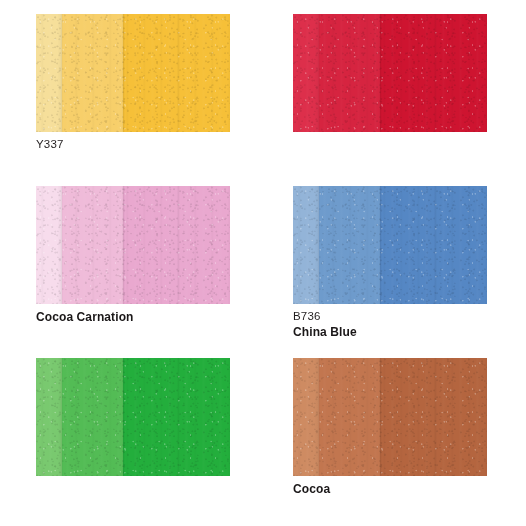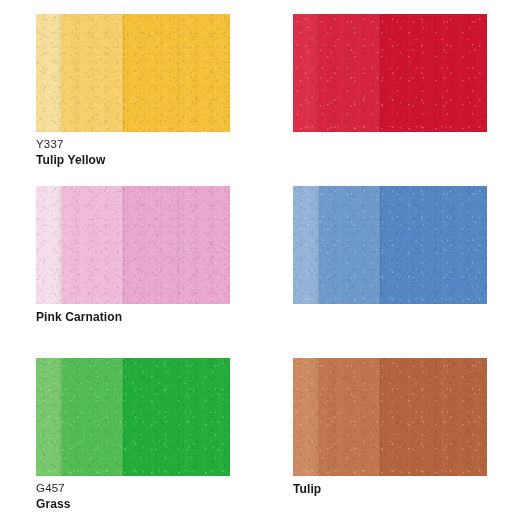--- a/index.html
+++ b/index.html
@@ -182,21 +182,20 @@
           <div class="chip-band band-light" style="background: rgb(246, 223, 154);"></div>
           <div class="chip-seam seam-1"></div>
           <div class="chip-seam seam-2"></div>
           <div class="chip-seam seam-3"></div>
           <div class="chip-streak"></div>
           <div class="chip-grain"></div>
           <div class="chip-flecks"></div>
         </div>
         <div class="swatch-labels">
           <div class="swatch-code">Y337</div>
-          <div class="swatch-name">Tulip Yellow</div>
         </div>
       </div>
       <div class="swatch-cell">
         <div class="swatch-chip">
           <div class="chip-base" style="background: rgb(206, 20, 48);"></div>
           <div class="chip-band band-mid" style="background: rgb(214, 36, 64);"></div>
           <div class="chip-band band-light" style="background: rgb(221, 47, 75);"></div>
           <div class="chip-seam seam-1"></div>
           <div class="chip-seam seam-2"></div>
           <div class="chip-seam seam-3"></div>
@@ -211,63 +210,63 @@
           <div class="chip-band band-mid" style="background: rgb(239, 187, 217);"></div>
           <div class="chip-band band-light" style="background: rgb(247, 220, 236);"></div>
           <div class="chip-seam seam-1"></div>
           <div class="chip-seam seam-2"></div>
           <div class="chip-seam seam-3"></div>
           <div class="chip-streak"></div>
           <div class="chip-grain"></div>
           <div class="chip-flecks"></div>
         </div>
         <div class="swatch-labels">
-          <div class="swatch-name">Pink Carnation</div>
+          <div class="swatch-name">Cocoa Carnation</div>
         </div>
       </div>
       <div class="swatch-cell">
         <div class="swatch-chip">
           <div class="chip-base" style="background: rgb(85, 135, 196);"></div>
           <div class="chip-band band-mid" style="background: rgb(110, 155, 204);"></div>
           <div class="chip-band band-light" style="background: rgb(147, 180, 216);"></div>
           <div class="chip-seam seam-1"></div>
           <div class="chip-seam seam-2"></div>
           <div class="chip-seam seam-3"></div>
           <div class="chip-streak"></div>
           <div class="chip-grain"></div>
           <div class="chip-flecks"></div>
         </div>
+        <div class="swatch-labels">
+          <div class="swatch-code">B736</div>
+          <div class="swatch-name">China Blue</div>
+        </div>
       </div>
       <div class="swatch-cell">
         <div class="swatch-chip">
           <div class="chip-base" style="background: rgb(35, 174, 60);"></div>
           <div class="chip-band band-mid" style="background: rgb(83, 188, 85);"></div>
           <div class="chip-band band-light" style="background: rgb(121, 201, 111);"></div>
           <div class="chip-seam seam-1"></div>
           <div class="chip-seam seam-2"></div>
           <div class="chip-seam seam-3"></div>
           <div class="chip-streak"></div>
           <div class="chip-grain"></div>
           <div class="chip-flecks"></div>
         </div>
-        <div class="swatch-labels">
-          <div class="swatch-code">G457</div>
-          <div class="swatch-name">Grass</div>
-        </div>
       </div>
       <div class="swatch-cell">
         <div class="swatch-chip">
           <div class="chip-base" style="background: rgb(180, 101, 63);"></div>
           <div class="chip-band band-mid" style="background: rgb(194, 118, 79);"></div>
           <div class="chip-band band-light" style="background: rgb(206, 139, 98);"></div>
           <div class="chip-seam seam-1"></div>
           <div class="chip-seam seam-2"></div>
           <div class="chip-seam seam-3"></div>
           <div class="chip-streak"></div>
           <div class="chip-grain"></div>
           <div class="chip-flecks"></div>
         </div>
         <div class="swatch-labels">
-          <div class="swatch-name">Tulip</div>
+          <div class="swatch-name">Cocoa</div>
         </div>
       </div>
     </div>
 </div>
 
 </body></html>

